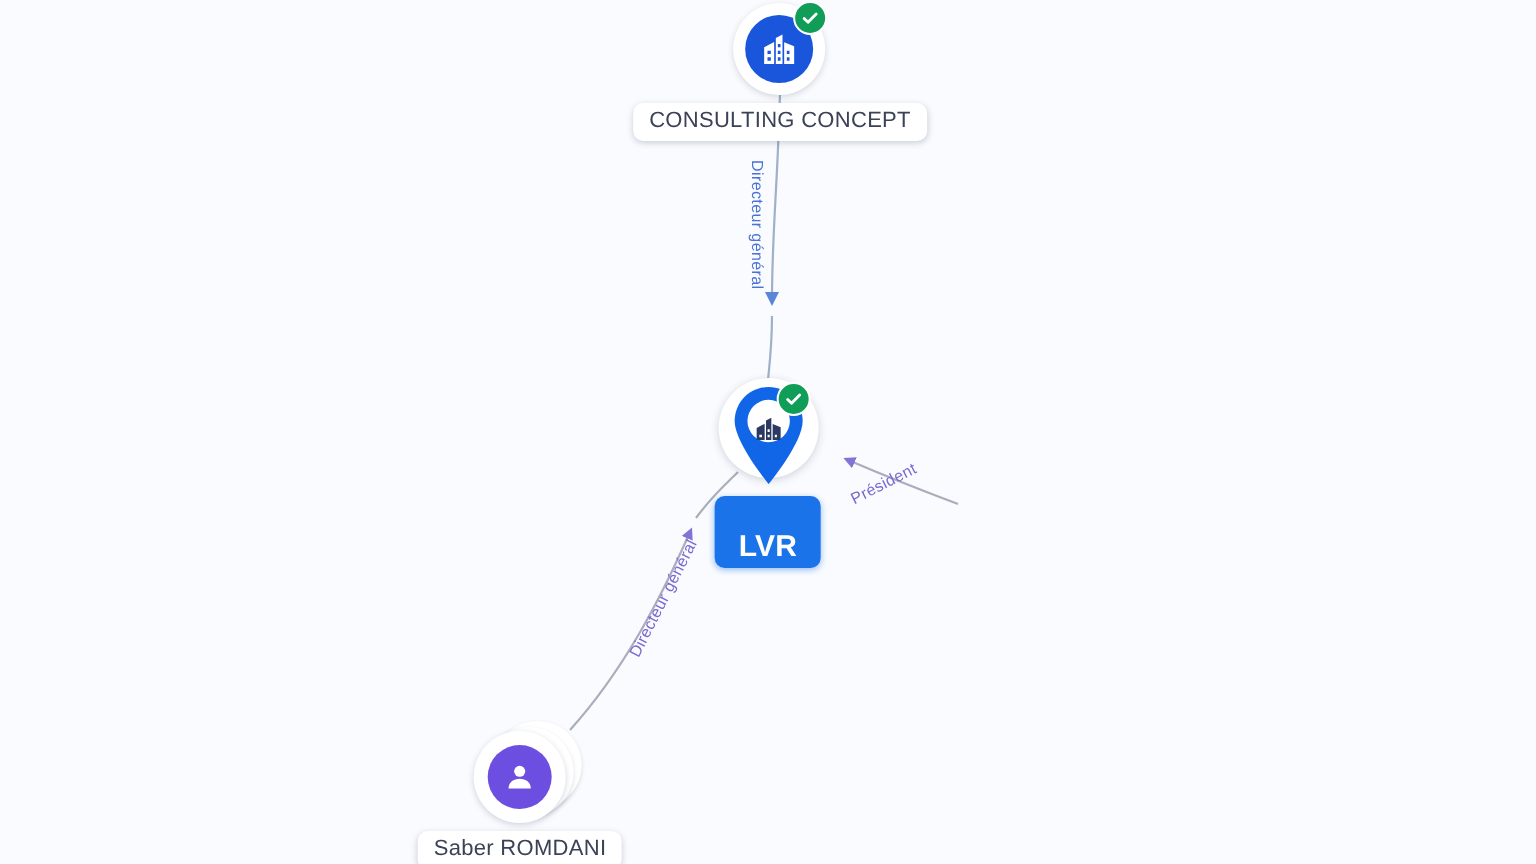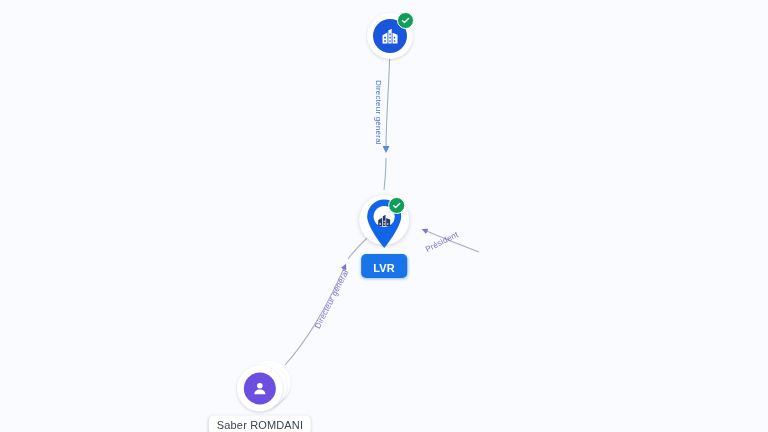--- a/index.html
+++ b/index.html
@@ -84,22 +84,22 @@
     color:#3a4256;
     white-space:nowrap;
     text-align:center;
     box-shadow:0 1px 3px rgba(40,50,90,.22);
     letter-spacing:.15px;
   }
   .label-chip.accent{
     background:#1a73e8;
     color:#ffffff;
     font-weight:bold;
-    font-size:11px;
-    padding:8px 12px 4px 12px;
+    font-size:15px;
+    padding:20px 12px 4px 12px;
     box-shadow:0 1px 3px rgba(26,115,232,.45);
   }
 
   
   .edge-label{
     position:absolute;
     font-size:8px;
     letter-spacing:.2px;
     white-space:nowrap;
     transform-origin:center center;
@@ -149,20 +149,21 @@
           <path d="M10 21V5.4l4-2.1V21h-4zm1.2-2h1.6v-2h-1.6v2zm0-4h1.6v-2h-1.6v2zm0-4h1.6V9h-1.6v2z"></path>
           <path d="M15 21V8l6 2.4V21h-6zm1.6-2h1.6v-2h-1.6v2zm0-4h1.6v-2h-1.6v2z"></path>
         </svg>
       </div>
       <div class="badge-check">
         <svg width="9" height="9" viewBox="0 0 12 12">
           <path d="M2 6.3 L4.6 8.8 L10 3.3" fill="none" stroke="#ffffff" stroke-width="1.9" stroke-linecap="round" stroke-linejoin="round"></path>
         </svg>
       </div>
     </div>
+    <div class="label-chip">CONSULTING CONCEPT</div>
   </div>
 
   <div class="node" style="left:384px;top:238px;">
     <div class="pin-wrap">
       <div class="pin-halo"></div>
       <svg class="pin-svg" width="42" height="52" viewBox="0 0 42 52">
         <path d="M21 1.5 C11.6 1.5 4 9.1 4 18.5 C4 29.5 21 50 21 50 C21 50 38 29.5 38 18.5 C38 9.1 30.4 1.5 21 1.5 Z" fill="#1166e8"></path>
         <circle cx="21" cy="18.5" r="10.6" fill="#ffffff"></circle>
       </svg>
       <div class="pin-glyph">

